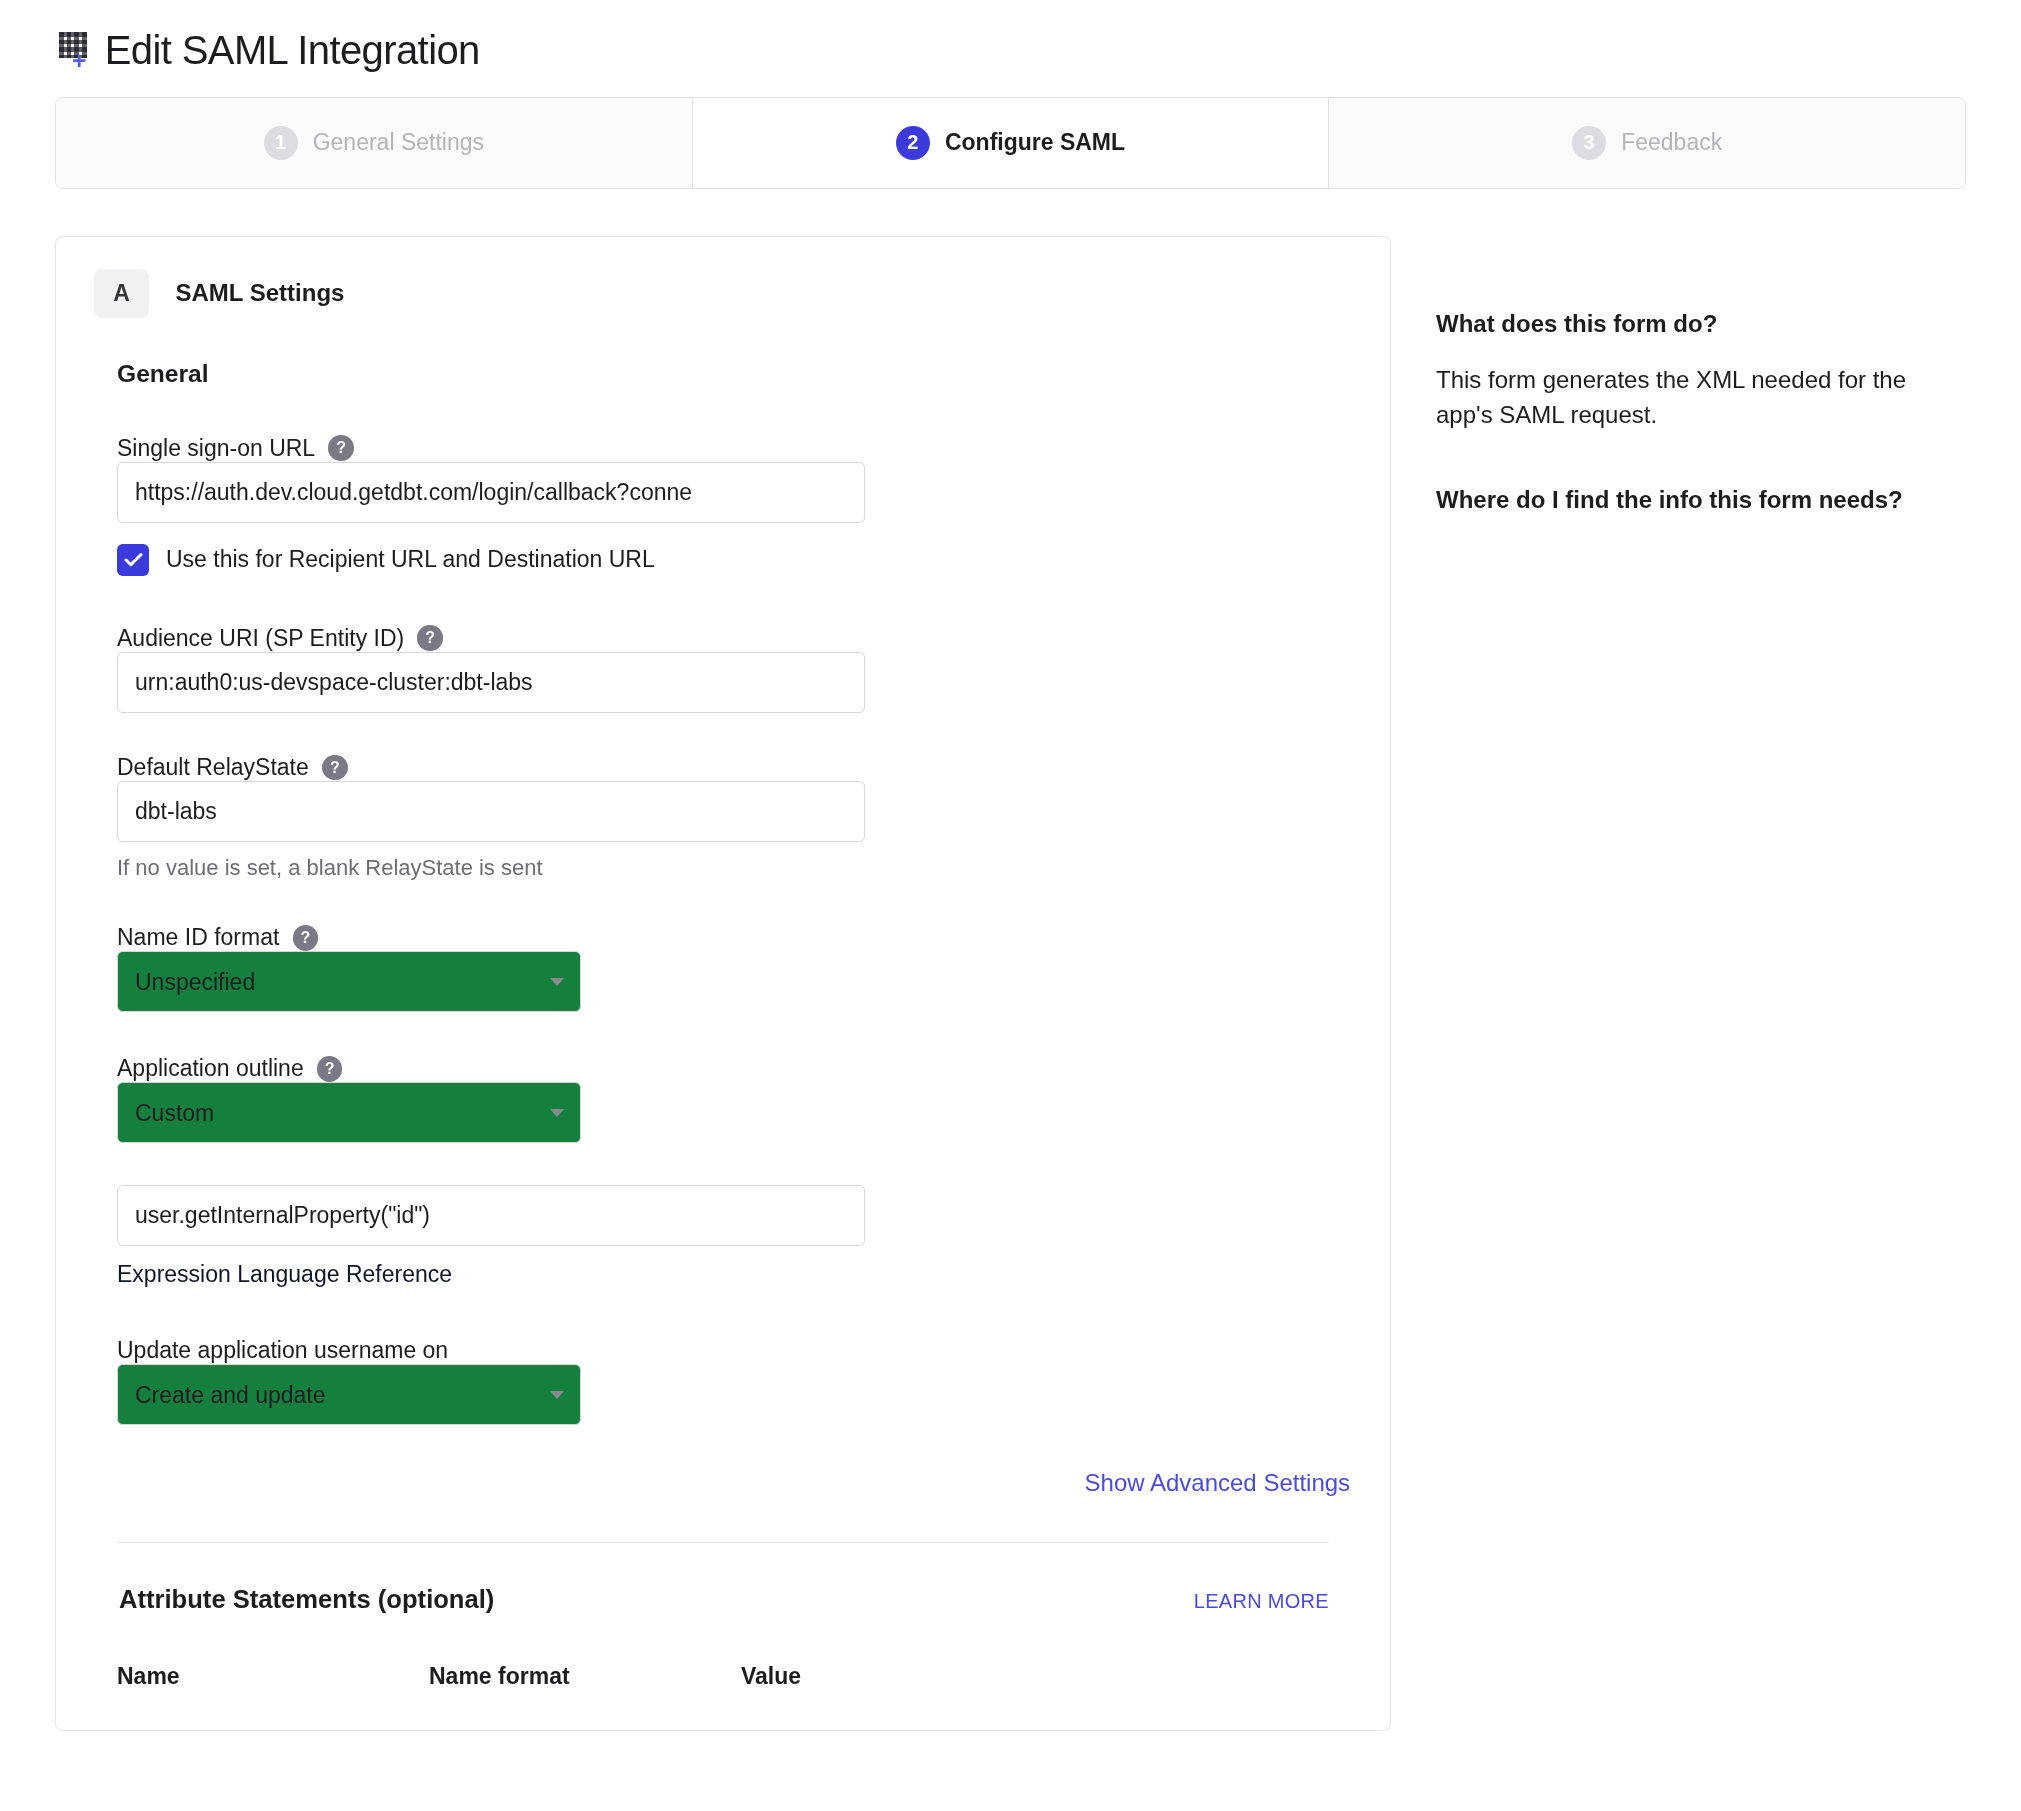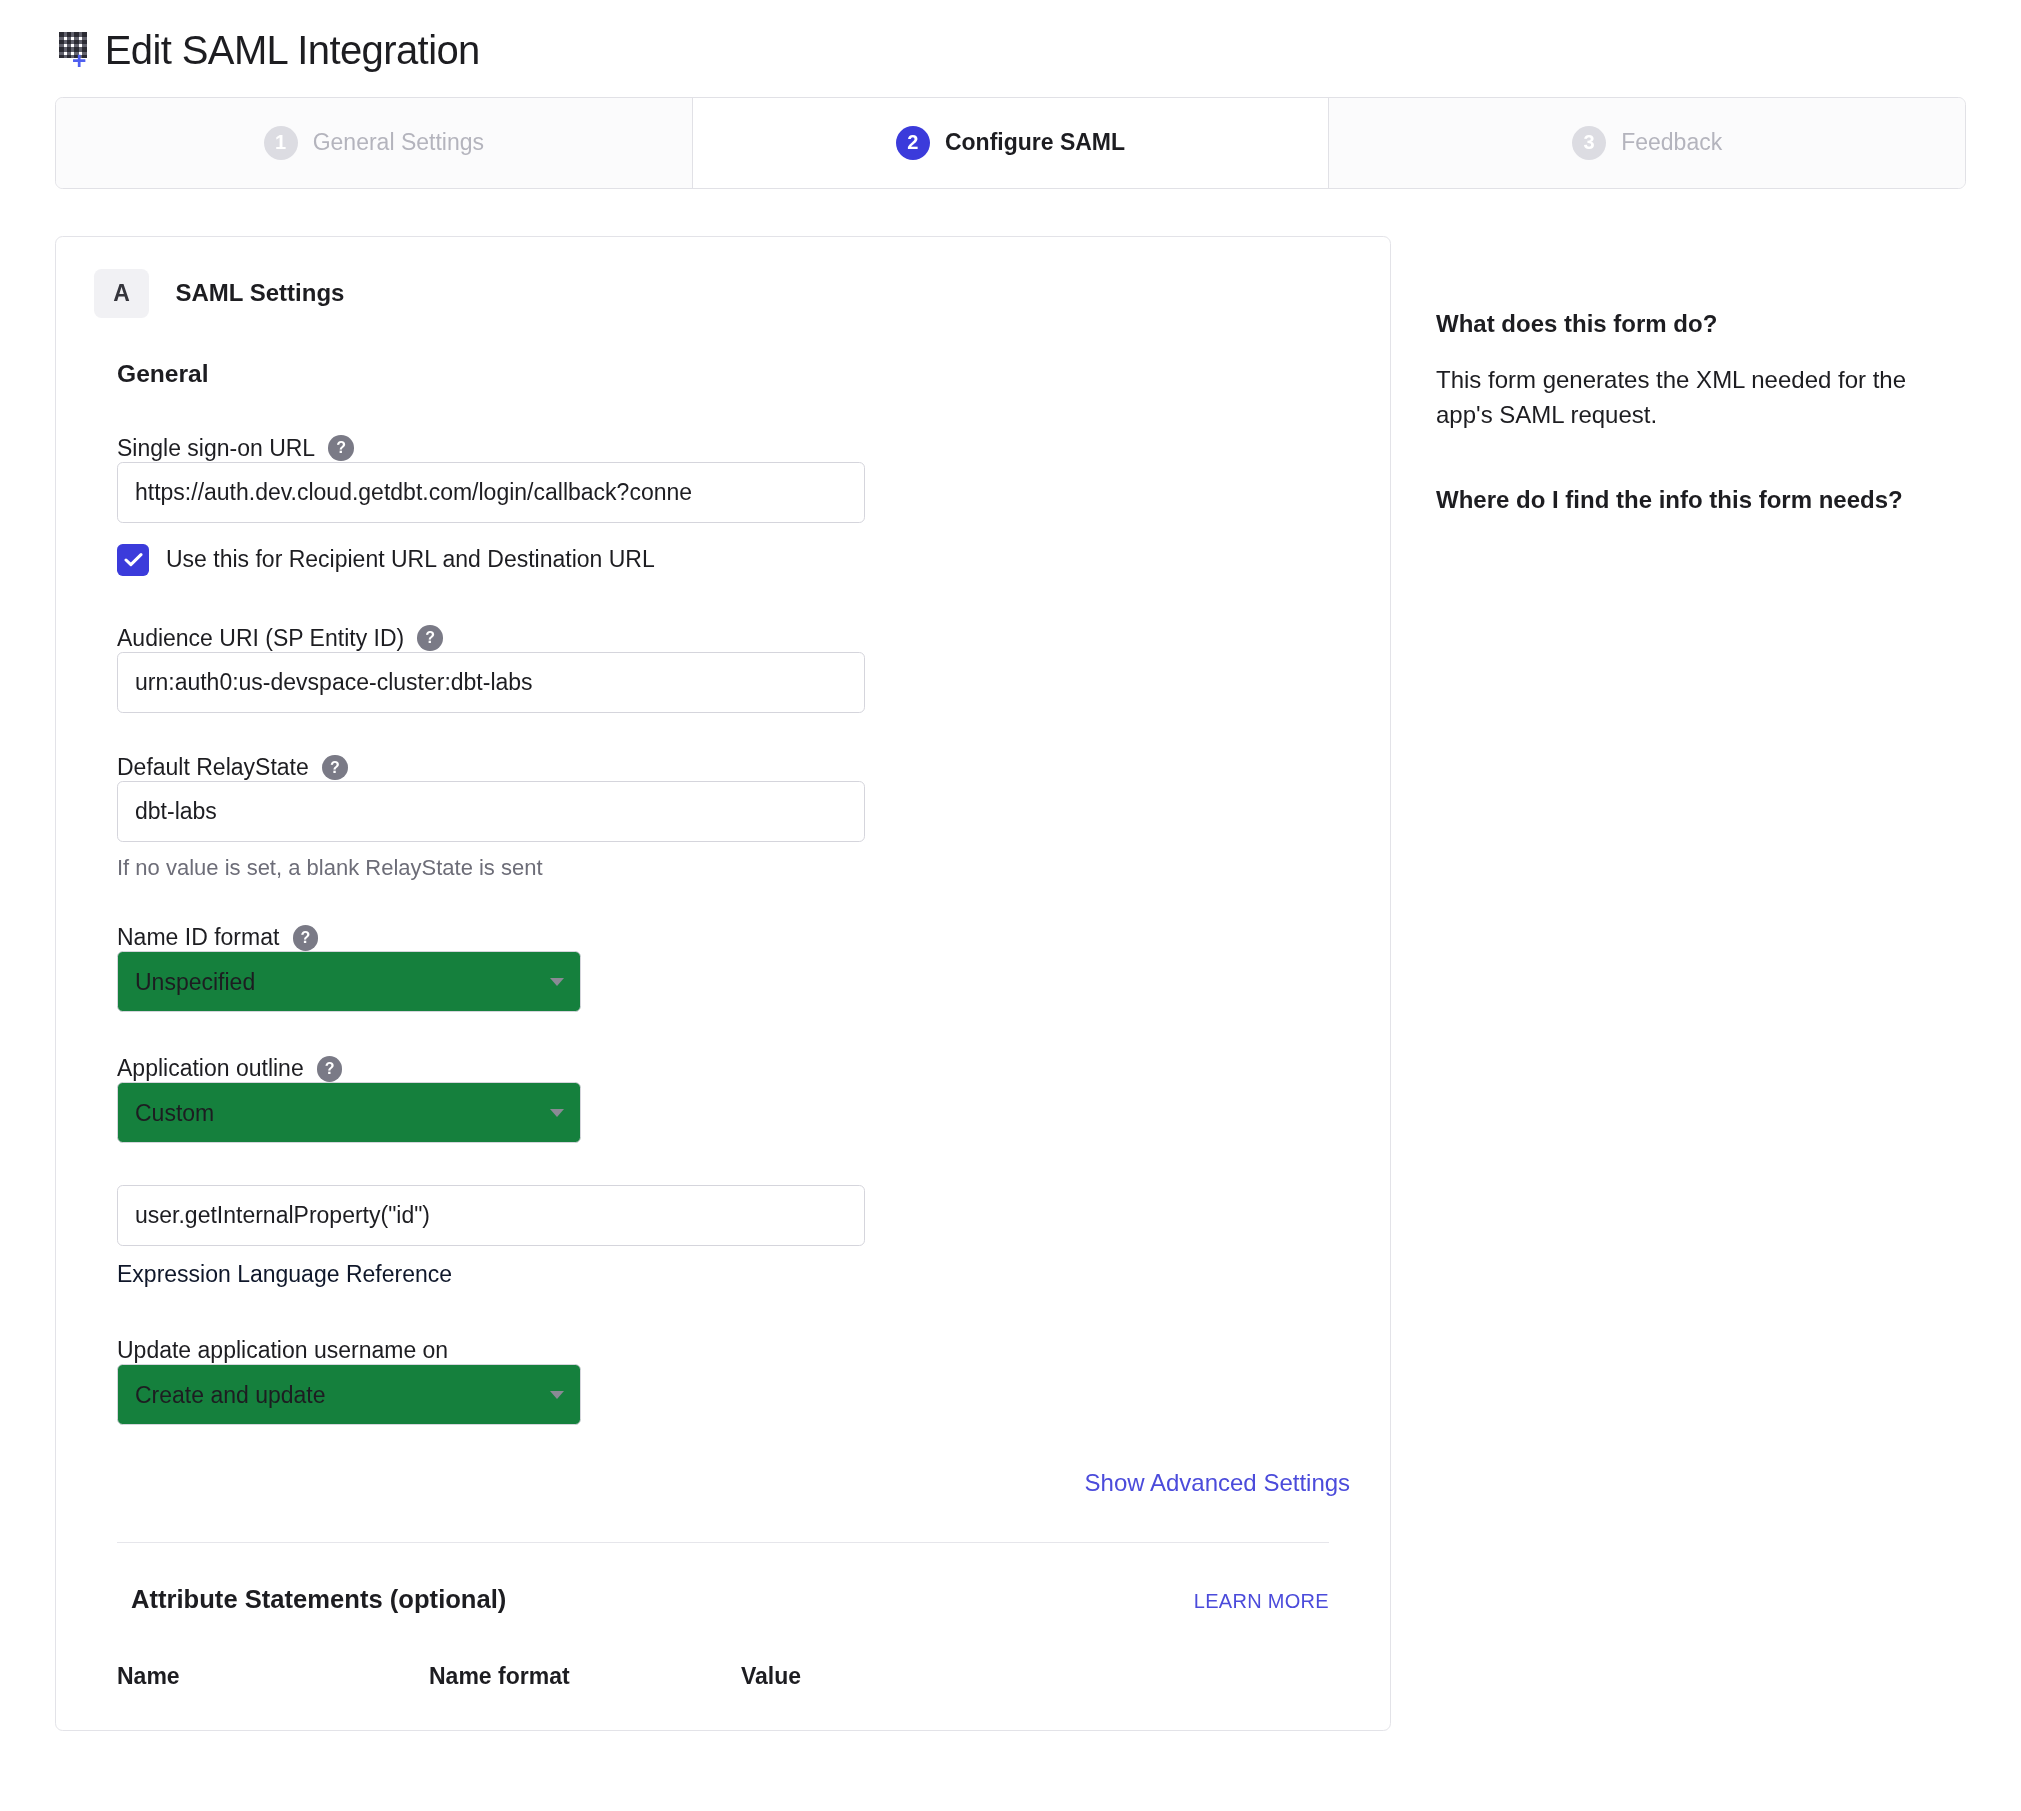--- a/index.html
+++ b/index.html
@@ -260,21 +260,21 @@
   .divider {
     border: none;
     border-top: 0.9px solid #e6e6eb;
     margin: 45px 23px 0 23px;
   }
 
   .attr-head {
     display: flex;
     align-items: baseline;
     justify-content: space-between;
-    margin: 42px 23px 0 37px;
+    margin: 42px 23px 0 25px;
   }
   .attr-title {
     font-size: 25.6px;
     font-weight: 700;
   }
   .learn-more {
     font-size: 20px;
     letter-spacing: 0.3px;
     color: #4b4bdb;
     cursor: pointer;

